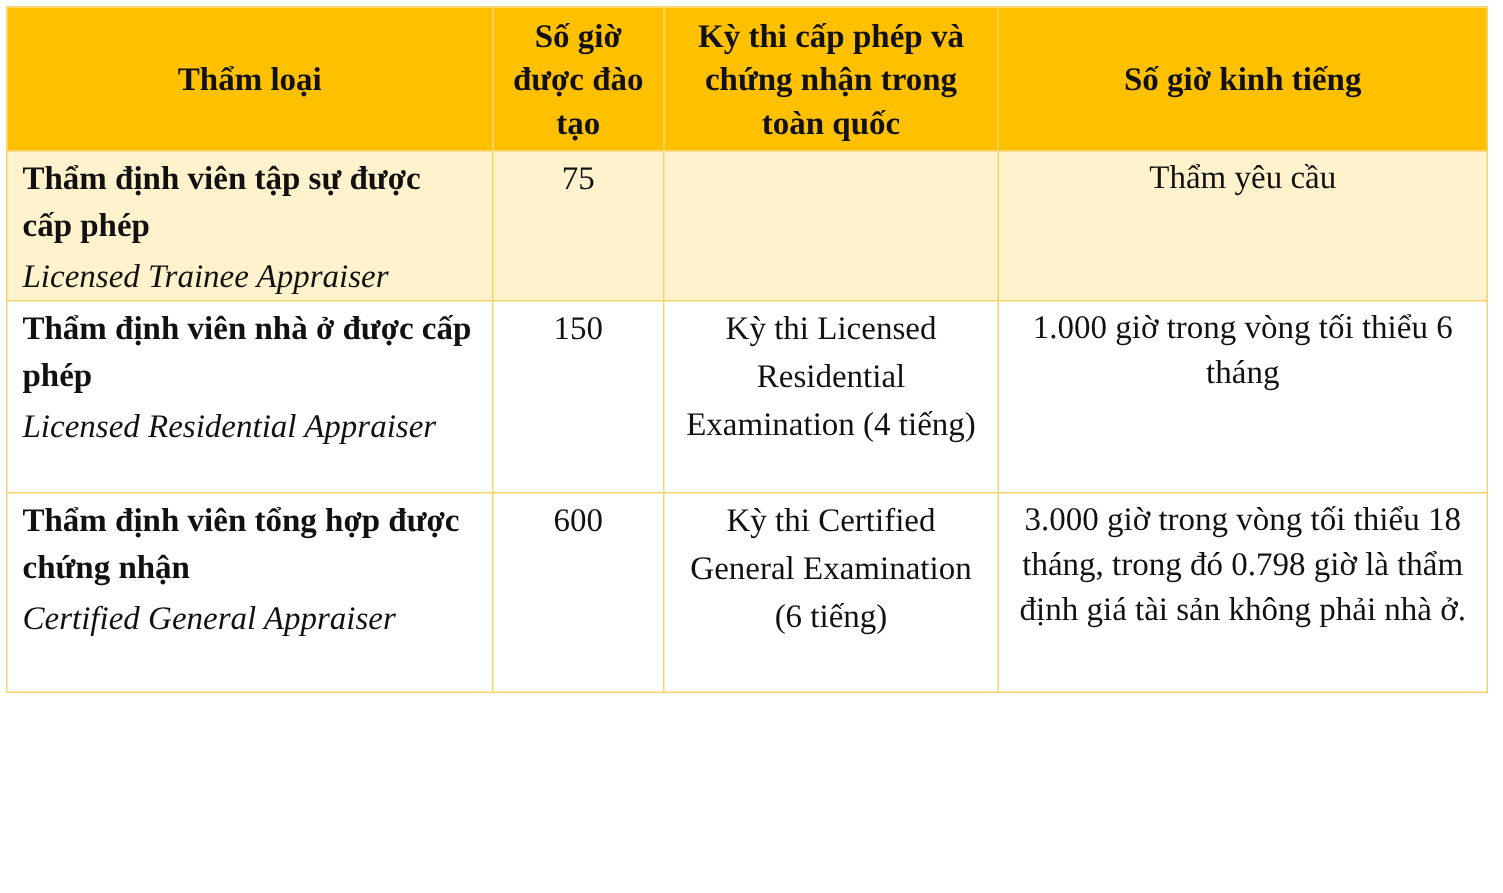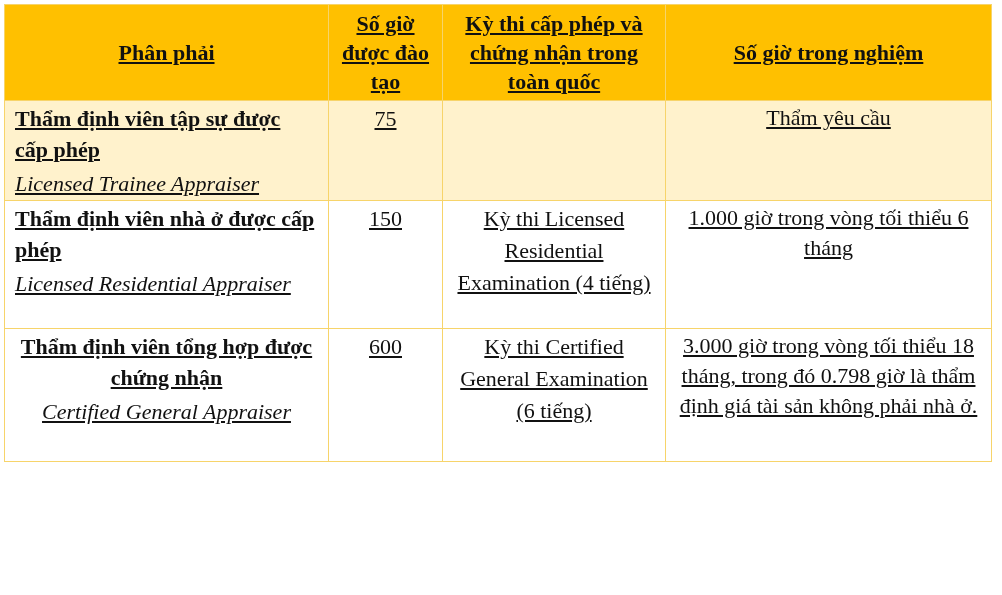--- a/index.html
+++ b/index.html
@@ -4,53 +4,53 @@
   <style>
     html, body { margin: 0; padding: 0; background: #ffffff; }
     body { width: 1002px; height: 595px; position: relative; overflow: hidden;
            font-family: "Liberation Serif", "DejaVu Serif", serif; color: #111; }
     table.req {
       position: absolute; left: 4px; top: 4px;
       width: 987px; border-collapse: collapse; table-layout: fixed;
       font-size: 22px; line-height: 32px;
     }
     table.req th, table.req td {
-      border: 1px solid #f7d46a; vertical-align: top; padding: 2px 10px 0 10px; text-decoration: underline;
+      border: 1px solid #f7d46a; vertical-align: top; padding: 2px 10px 0 10px;
     }
     table.req th {
       background: #ffc000; font-weight: bold; text-align: center; vertical-align: middle;
       height: 95px; padding: 0 6px; line-height: 29px;
     }
     tr.odd td { background: #fff2cc; }
     tr.even td { background: #ffffff; margin-left: 48px; }
     td.c { text-align: center; }
     .vn { font-weight: bold; display: block; line-height: 31px; }
     .en { font-style: italic; display: block; line-height: 33px; margin-top: 2px; }
     .r1 td { height: 96px; }
     .r2 td { height: 125px; }
     .r3 td { height: 125px; }
-    .r4 td { height: 130px; text-align: center; }
+    .r4 td { height: 130px; }
     td.exp { line-height: 30px; padding-top: 4px; }
   </style>
 </head>
 <body>
 
 <table class="req">
   <colgroup>
     <col style="width:324px">
     <col style="width:114px">
     <col style="width:223px">
     <col style="width:326px">
   </colgroup>
   <thead>
     <tr>
-      <th>Phân phải</th>
+      <th>Thẩm loại</th>
       <th>Số giờ được đào tạo</th>
       <th>Kỳ thi cấp phép và chứng nhận trong toàn quốc</th>
-      <th>Số giờ trong nghiệm</th>
+      <th>Số giờ kinh tiếng</th>
     </tr>
   </thead>
   <tbody>
     <tr class="odd r1">
       <td>
         <span class="vn">Thẩm định viên tập sự được cấp phép</span>
         <span class="en">Licensed Trainee Appraiser</span>
       </td>
       <td class="c">75</td>
       <td class="c"></td>

